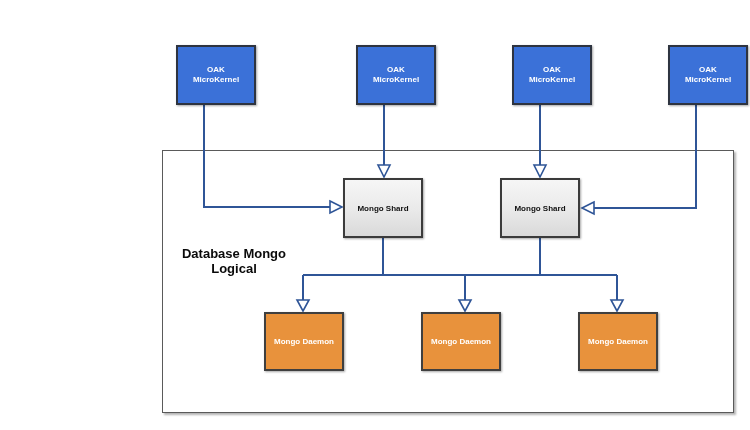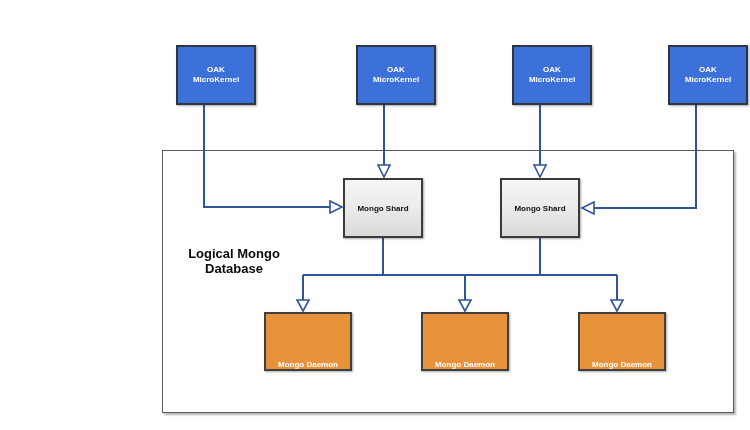--- a/index.html
+++ b/index.html
@@ -41,29 +41,28 @@
     width: 80px;
     height: 60px;
     background: linear-gradient(to bottom, #F6F6F6 0%, #E9E9E9 55%, #D9D9D9 100%);
     border: 2px solid #3B3B3B;
     color: #111111;
     font-size: 8px;
     box-shadow: 1px 1px 2px rgba(0,0,0,0.35);
     z-index: 3;
   }
   .daemon {
-    width: 88px;
+    width: 80px;
     height: 59px;
     background: #E8923C;
     border: 2px solid #3F3F3F;
     color: #ffffff;
     font-size: 8px;
     box-shadow: 1px 1px 2px rgba(0,0,0,0.35);
     z-index: 3;
-    justify-content: flex-end;
   }
   #bigrect {
     position: absolute;
     left: 162px;
     top: 150px;
     width: 572px;
     height: 263px;
     box-sizing: border-box;
     border: 1px solid #5A5A5A;
     background: #ffffff;
@@ -110,22 +109,22 @@
   #daemon-2 { left: 421px; top: 312px; }
   #daemon-3 { left: 578px; top: 312px; }
 </style>
 </head>
 <body>
 
 <div id="canvas">
 
   <div id="bigrect"></div>
   <div id="container-label">
-    <span>Logical Mongo</span><br>
-    <span>Database</span>
+    <span>Database Mongo</span><br>
+    <span>Logical</span>
   </div>
 
   <svg id="connectors" width="750" height="430" viewBox="0 0 750 430">
 
     <path class="edge" d="M204 105 L204 207 L330 207"></path>
     <path class="arrowhead" d="M330 201 L342 207 L330 213 Z"></path>
 
     <path class="edge" d="M384 105 L384 165"></path>
     <path class="arrowhead" d="M378 165 L390 165 L384 177 Z"></path>
 

